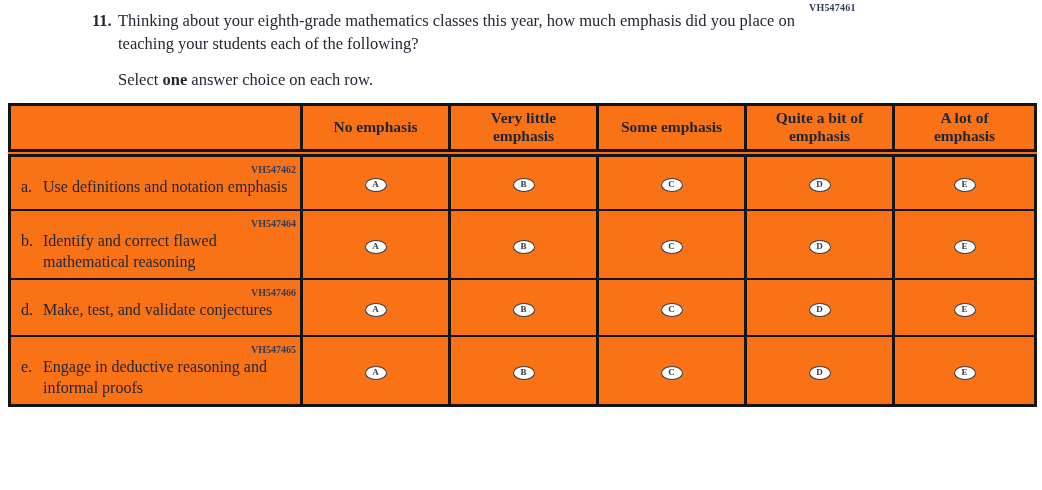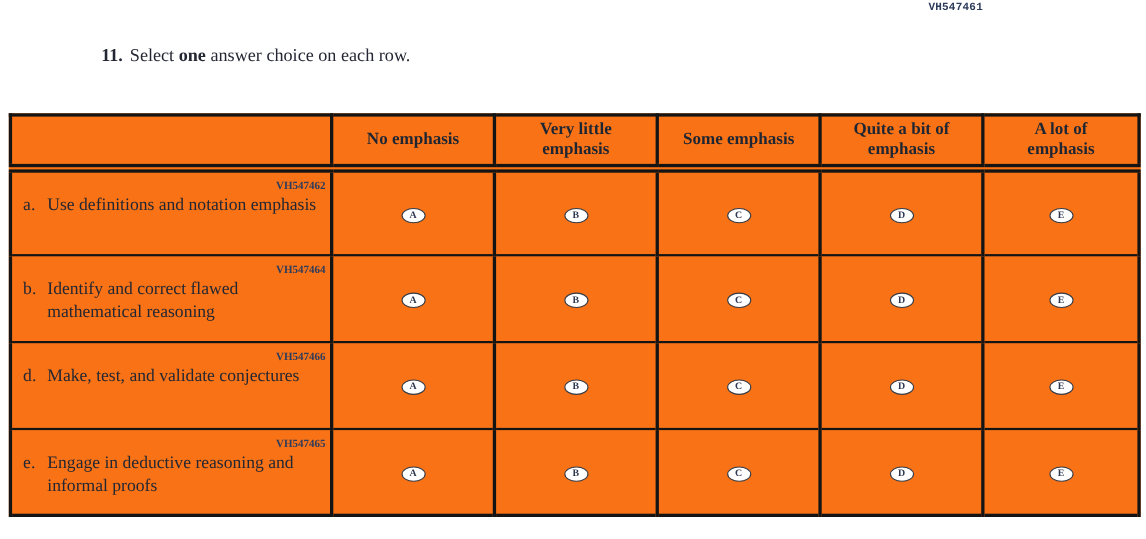--- a/index.html
+++ b/index.html
@@ -7,28 +7,27 @@
   body {
     width: 1042px; height: 490px;
     position: relative;
     font-family: "Liberation Serif", serif;
     color: #232733;
     overflow: hidden;
   }
 
   
   .top-code {
-    position: absolute; left: 844px; top: 2px;
+    position: absolute; left: 809px; top: 2px;
     font-size: 10px; font-weight: bold; color: #2e3c5c;
     letter-spacing: 0.2px;
-    font-family: Liberation Mono, monospace;
   }
 
   
-  .question { position: absolute; left: 92px; top: 25px; display: flex; align-items: flex-end; }
+  .question { position: absolute; left: 92px; top: 9px; display: flex; }
   .q-number { font-weight: bold; font-size: 16.5px; width: 26px; flex: 0 0 26px; line-height: 23px; }
   .q-body { max-width: 690px; }
   .q-text { font-size: 16.5px; line-height: 23px; }
   .q-instruction { font-size: 16.5px; line-height: 23px; margin-top: 13px; }
   .q-instruction b { font-weight: bold; margin-top: 19px; }
 
   
   table.grid {
     position: absolute; left: 8px; top: 103px;
     width: 1026px;
@@ -38,21 +37,21 @@
   }
   table.grid, table.grid td, table.grid th { border: 3px solid #141414; }
   table.grid td { border-top-width: 2px; border-bottom-width: 2px; }
   table.grid th {
     height: 48px;
     vertical-align: middle; text-align: center;
     font-weight: bold; font-size: 15.5px; line-height: 18px;
     color: #1f2633;
     border-bottom: 8px double #141414;
   }
-  table.grid td { height: 79px; }
+  table.grid td { height: 57px; }
 
   td.label-cell {
     position: relative;
     vertical-align: top;
     padding: 19px 8px 6px 10px;
     font-size: 16px; line-height: 21px;
   }
   .vh-code {
     position: absolute; top: 2px; right: 4px;
     font-size: 10px; font-weight: bold; color: #2e3c5c;
@@ -76,20 +75,21 @@
   }
 </style>
 </head>
 <body>
 
 <div class="top-code">VH547461</div>
 
 <div class="question">
   <div class="q-number">11.</div>
   <div class="q-body">
+    <div class="q-text">Thinking about your eighth-grade mathematics classes this year, how much emphasis did you place on teaching your students each of the following?</div>
     <div class="q-instruction"><span>Select </span><b>one</b><span> answer choice on each row.</span></div>
   </div>
 </div>
 
 <table class="grid">
   <colgroup>
     <col style="width:292px">
       <col style="width:148px">
       <col style="width:148px">
       <col style="width:148px">

